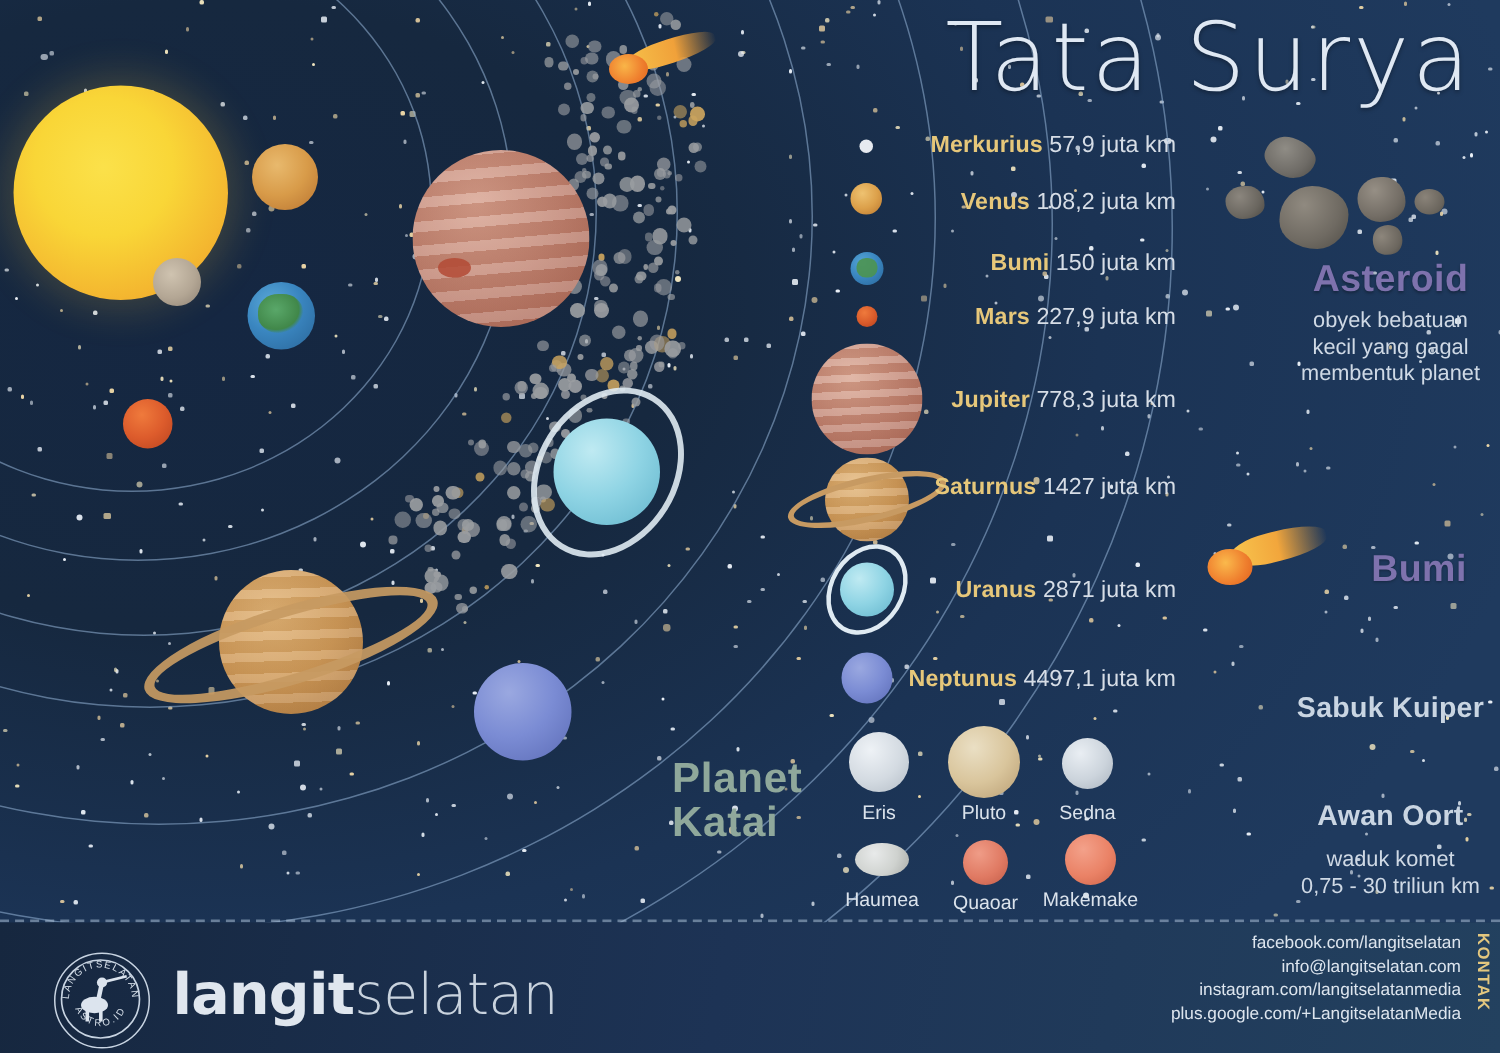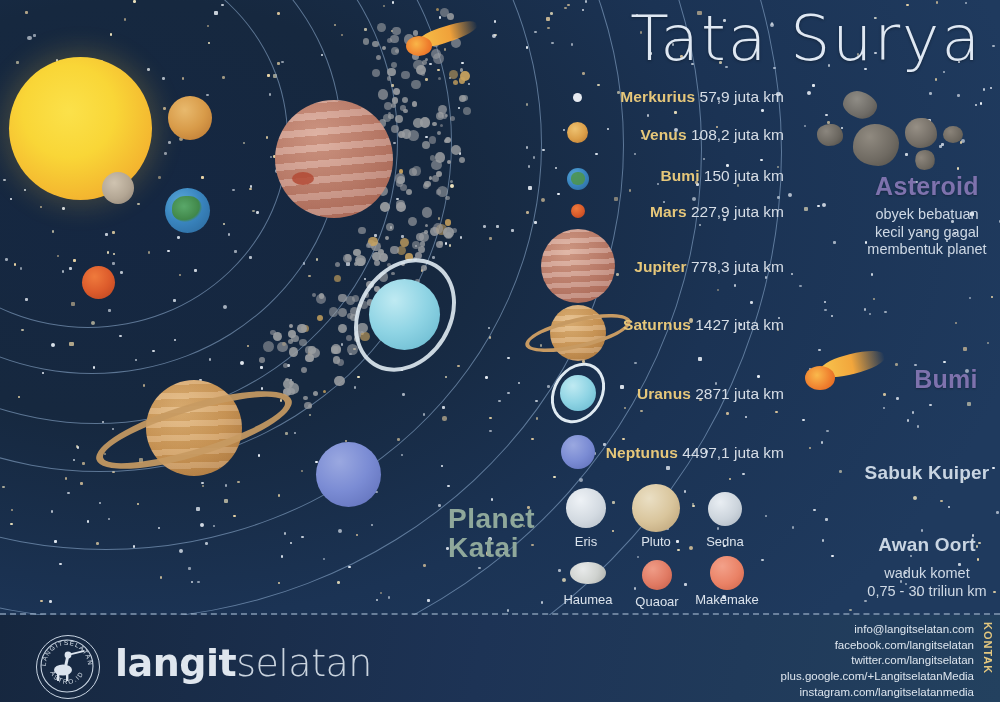--- a/index.html
+++ b/index.html
@@ -1037,21 +1037,20 @@
           <textPath href="#arcTop" startOffset="50%" text-anchor="middle">LANGITSELATAN</textPath>
         </text>
         <text font-size="6.4" fill="#d7e0ea" letter-spacing="1.6" font-family="Liberation Sans, sans-serif">
           <textPath href="#arcBot" startOffset="50%" text-anchor="middle">ASTRO.ID</textPath>
         </text>
       </svg>
     </div>
     <div id="wordmark"><b>langit</b><span>selatan</span></div>
   </div>
   <div id="contact">
+      <div>facebook.com/langitselatan</div>
       <div>info@langitselatan.com</div>
-      <div>facebook.com/langitselatan</div>
-      <div>twitter.com/langitselatan</div>
+      <div>instagram.com/langitselatanmedia</div>
       <div>plus.google.com/+LangitselatanMedia</div>
-      <div>instagram.com/langitselatanmedia</div>
     </div>
   <div id="kontak">KONTAK</div>
 
 </div>
 
 </body></html>

